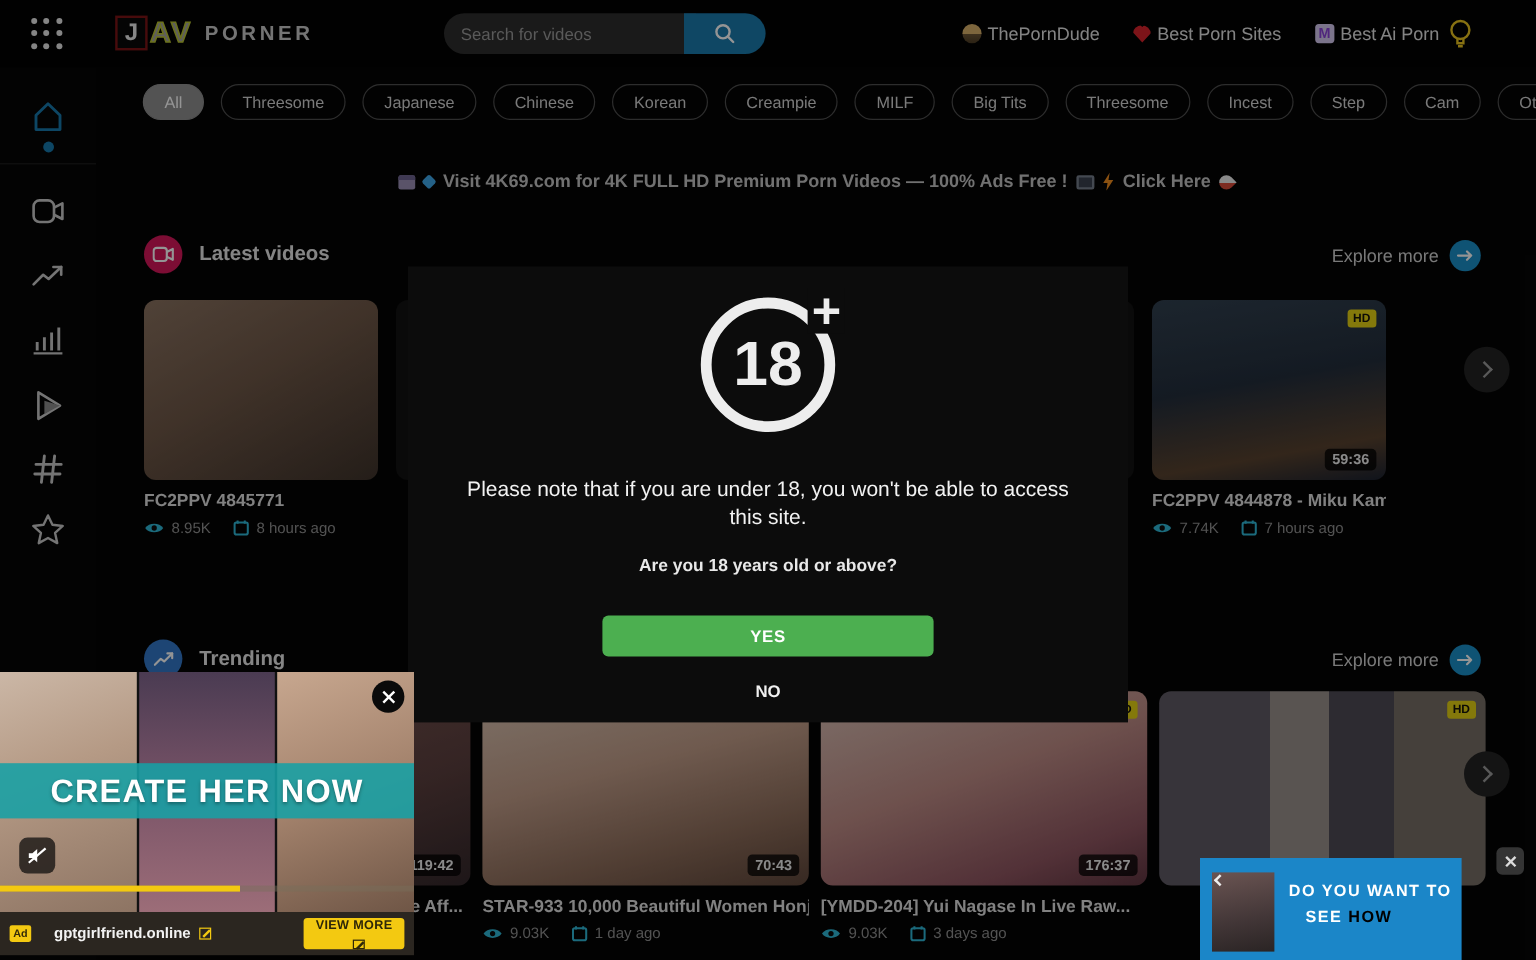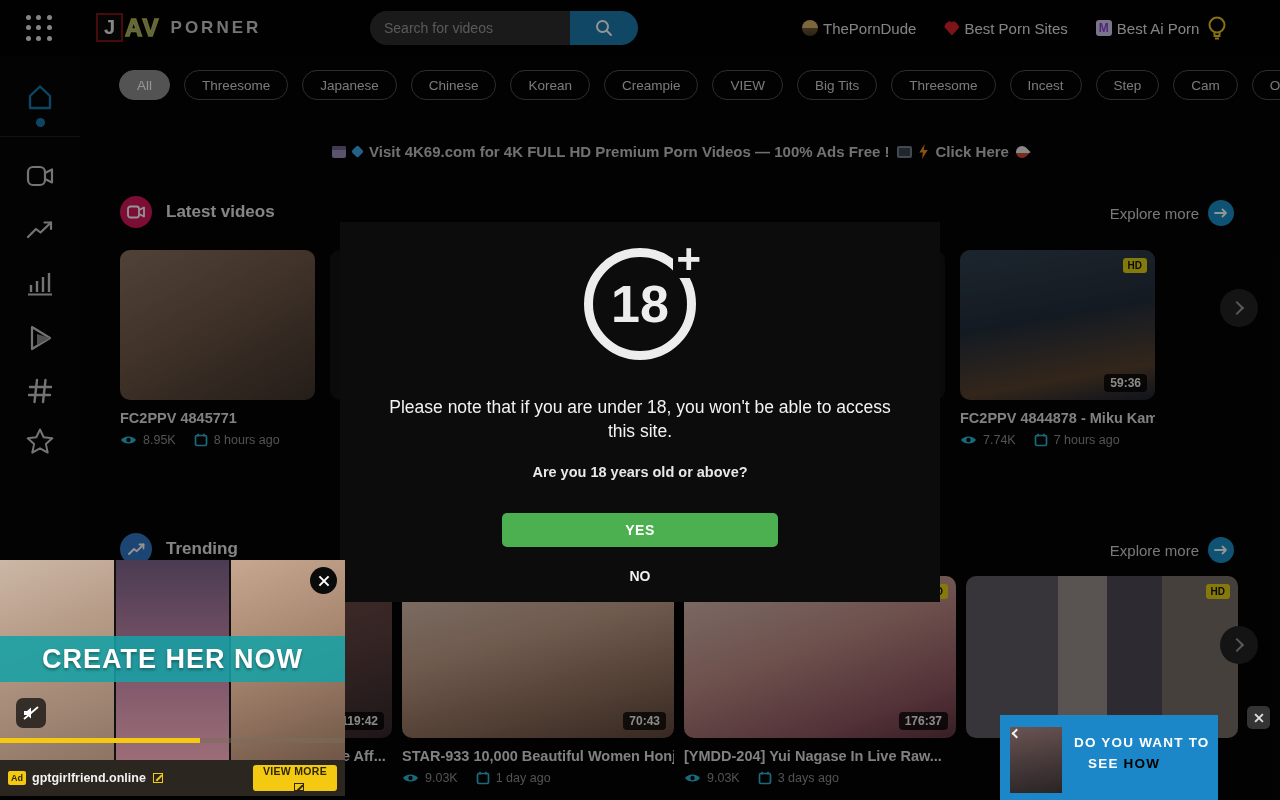--- a/index.html
+++ b/index.html
@@ -137,21 +137,21 @@
   .xbar.b { transform:translate(-50%,-50%) rotate(-45deg); }
   .ad-mute { position:absolute; left:16px; bottom:32px; width:30px; height:30px; border-radius:7px;
     background:rgba(10,10,10,0.72); display:flex; align-items:center; justify-content:center; cursor:pointer; }
   .ad-progress { position:absolute; left:0; bottom:17px; height:5px; width:100%; background:rgba(120,110,90,0.45); }
   .ad-progress i { display:block; width:58%; height:100%; background:#f3c911; }
 
   
   .ad-bar { position:absolute; left:0; top:760px; width:345px; height:36px; background:#2b2620; z-index:60;
     display:flex; align-items:center; padding:0 8px; }
   .ad-badge { background:#f3c911; color:#332b08; font-size:9px; font-weight:bold; border-radius:2px; padding:2px 3px; }
-  .ad-domain { color:#f2f2f2; font-size:12.5px; font-weight:bold; margin-left:6px; }
+  .ad-domain { color:#f2f2f2; font-size:12.5px; font-weight:bold; margin-left:19px; }
   .extlink { display:inline-block; width:10px; height:10px; border:1.5px solid #f3c911; position:relative; margin-left:7px; }
   .extlink::after { content:""; position:absolute; width:8px; height:1.5px; background:#f3c911;
     transform:rotate(-45deg); top:3px; left:1px; }
   .extlink.dark { border-color:#2e2708; }
   .extlink.dark::after { background:#2e2708; }
   .view-more { margin-left:auto; background:#f3c911; color:#2e2708; font-size:10.5px; font-weight:bold;
     border:none; border-radius:3px; height:26px; padding:0 10px; display:flex; align-items:center; gap:6px;
     letter-spacing:0.3px; cursor:pointer;flex-direction:column; }
 
   
@@ -269,21 +269,21 @@
     </div>
   </div>
 
   <div class="chips">
     <button class="chip active">All</button>
     <button class="chip">Threesome</button>
     <button class="chip">Japanese</button>
     <button class="chip">Chinese</button>
     <button class="chip">Korean</button>
     <button class="chip">Creampie</button>
-    <button class="chip">VIEW</button>
+    <button class="chip">MILF</button>
     <button class="chip">Big Tits</button>
     <button class="chip">Threesome</button>
     <button class="chip">Incest</button>
     <button class="chip">Step</button>
     <button class="chip">Cam</button>
     <button class="chip">Other</button>
   </div>
 
   <div class="banner">
     <span class="i-clapper"></span>

